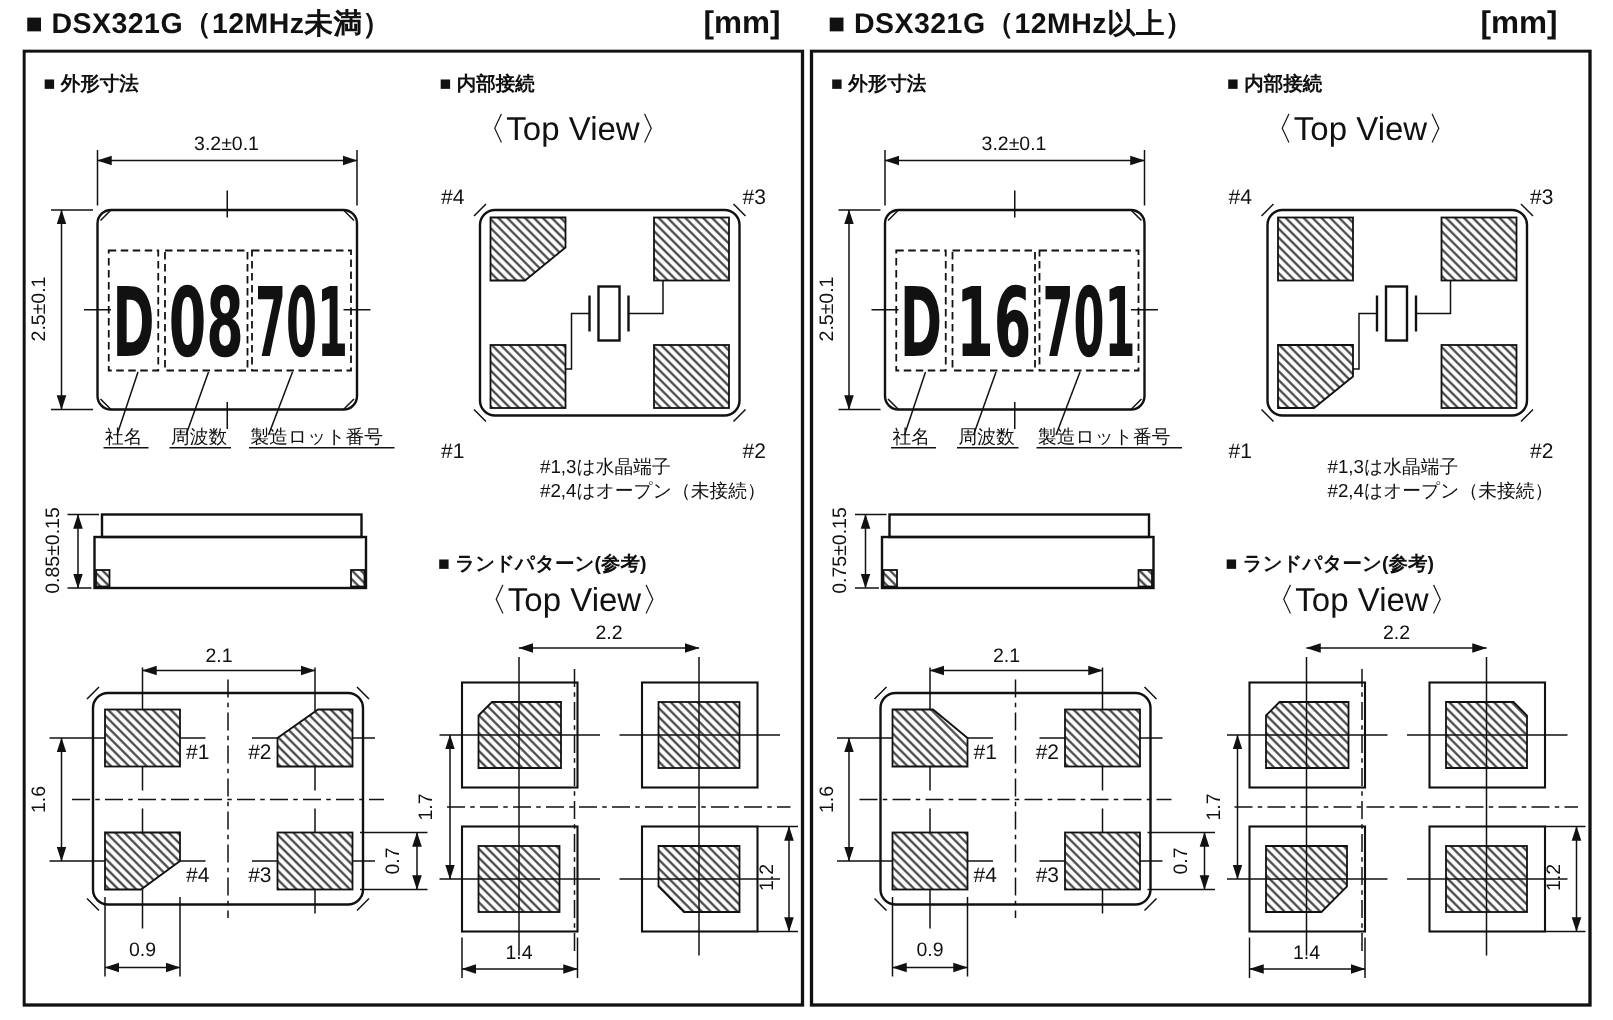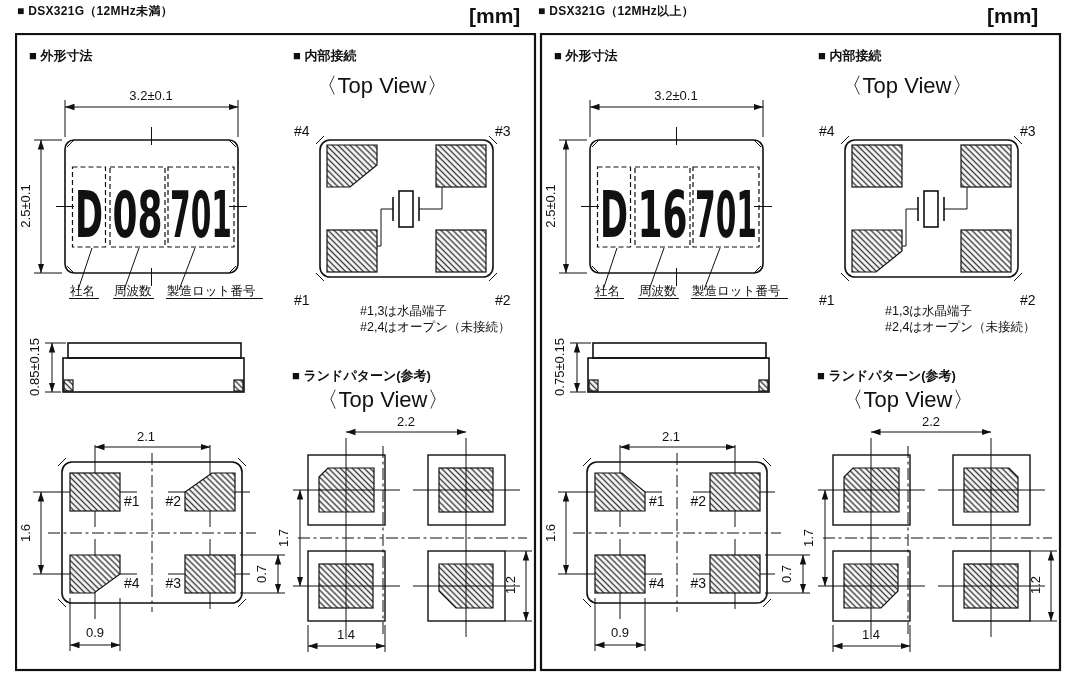--- a/index.html
+++ b/index.html
@@ -1,18 +1,18 @@
 <!DOCTYPE html>
 <html><head>
 <meta charset="utf-8">
 <style>
   html,body{margin:0;padding:0;background:#fff;}
   .page{position:relative;width:1075px;height:680px;background:#fff;overflow:hidden;
         font-family:"Liberation Sans","DejaVu Sans",sans-serif;color:#111;}
-  .title{position:absolute;font-size:12px;font-weight:bold;white-space:nowrap;letter-spacing:.3px;}
+  .title{position:absolute;font-size:19px;font-weight:bold;white-space:nowrap;letter-spacing:.3px;}
   .mm{position:absolute;font-size:21px;font-weight:bold;}
   svg.panel{position:absolute;top:33px;}
   svg text{font-family:"Liberation Sans","DejaVu Sans",sans-serif;fill:#111;}
   .h{font-size:13px;font-weight:bold;}
   .tv{font-size:22px;}
   .dim{font-size:13px;}
   .pin{font-size:14px;}
   .lbl{font-size:12.5px;}
   .note{font-size:12.5px;}
   .mark{font-size:64px;font-weight:bold;font-family:"DejaVu Sans","Liberation Sans",sans-serif;}
@@ -25,21 +25,21 @@
   .land{stroke:#111;stroke-width:1.4;fill:none;}
   .ul{stroke:#111;stroke-width:1;}
 </style>
 </head>
 <body>
 
 <div class="page">
 
   <div class="title" style="left:17px;top:3px">■ DSX321G（12MHz未満）</div>
   <div class="mm" style="left:469px;top:4px">[mm]</div>
-  <div class="title" style="left:538px;top:3px">■ DSX321G（12MHz以上）</div>
+  <div class="title" style="left:552px;top:3px">■ DSX321G（12MHz以上）</div>
   <div class="mm" style="left:987px;top:4px">[mm]</div>
 
   <svg class="panel" style="left:15px" width="522" height="639" viewBox="0 0 522 639">
     <defs>
       <pattern id="hatch0" width="4.2" height="4.2" patternUnits="userSpaceOnUse" patternTransform="rotate(-45)">
         <rect width="4.2" height="4.2" fill="#fcfcfc"></rect>
         <line x1="2.1" y1="0" x2="2.1" y2="4.2" stroke="#3a3a3a" stroke-width="1.4"></line>
       </pattern>
       <marker id="arr0" viewBox="0 0 10 10" refX="9.5" refY="5" markerWidth="10" markerHeight="10" orient="auto-start-reverse">
         <path d="M0 1.8 L9.8 5 L0 8.2 Z" fill="#111"></path>

